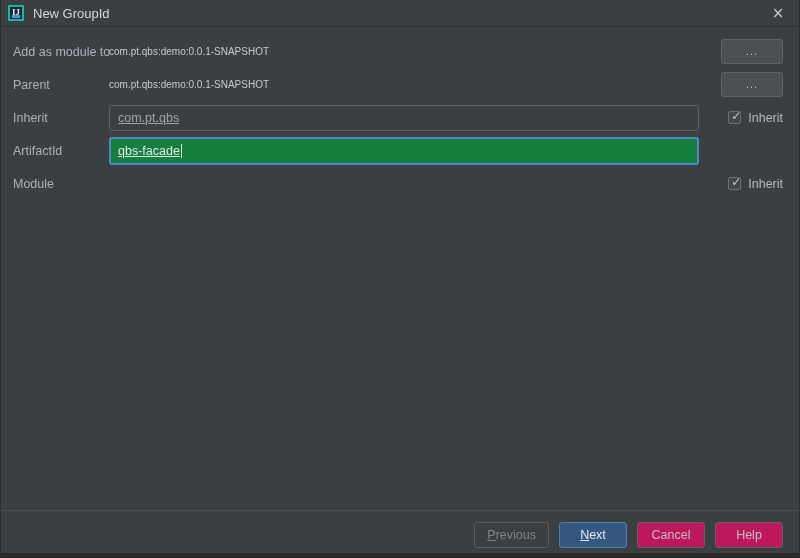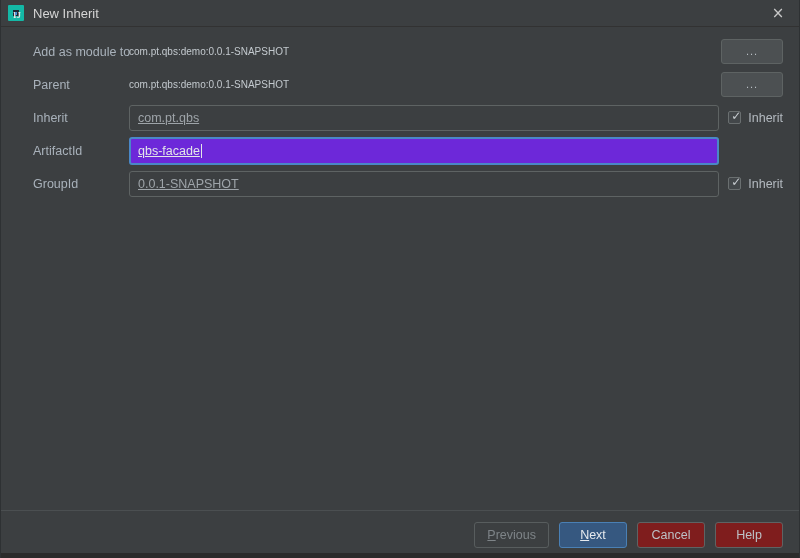--- a/index.html
+++ b/index.html
@@ -30,21 +30,21 @@
     align-items: center;
     padding: 0 0 0 7px;
     box-sizing: border-box;
     position: relative;
   }
   .ij-icon {
     width: 16px;
     height: 16px;
     flex: 0 0 16px;
     background: #1b2733;
-    border: 5px solid #14b8a6;
+    border: 2px solid #14b8a6;
     box-sizing: border-box;
     position: relative;
     border-radius: 1px;
   }
   .ij-icon .letters {
     position: absolute;
     top: 1px;
     left: 0;
     right: 0;
     text-align: center;
@@ -81,21 +81,20 @@
     font-size: 15px;
     color: #c8c8c8;
     font-family: "DejaVu Sans", sans-serif;
     line-height: 1;
   }
 
   
   .form {
     position: relative;
     padding-top: 8px;
-    margin-left: 20px;
   }
   .row {
     position: relative;
     height: 33px;
     display: flex;
     align-items: center;
   }
   .label {
     width: 108px;
     flex: 0 0 108px;
@@ -139,21 +138,21 @@
     padding: 0 0 0 8px;
     font-size: 12.5px;
     color: #9ea4a9;
     width: 590px;
     flex: 0 0 590px;
     position: relative;
     text-decoration: underline;
   }
   .field.focused {
     border: 2px solid #4a88c7;
-    background: #6d28d9;
+    background: #15803d;
     color: #e3e6e8;
     height: 28px;
     padding-left: 7px;
   }
   .caret {
     display: inline-block;
     width: 1px;
     height: 14px;
     background: #e3e6e8;
     margin-left: 1px;
@@ -211,21 +210,21 @@
     left: 0;
     right: 0;
     bottom: 0;
     height: 5px;
     background: #2b2b2b;
   }
   .btn {
     min-width: 68px;
     height: 26px;
     padding: 0 12px;
-    background: #7f1d1d;
+    background: #be185d;
     border: 1px solid #5e6363;
     border-radius: 3px;
     box-sizing: border-box;
     display: flex;
     align-items: center;
     justify-content: center;
     font-size: 12.5px;
     color: #bcc1c6;
     white-space: nowrap;
   }
@@ -244,21 +243,21 @@
 </head>
 <body>
 
 <div id="dialog">
 
   <div class="titlebar">
     <div class="ij-icon">
       <div class="letters">IJ</div>
       <div class="bar"></div>
     </div>
-    <div class="title-text">New Inherit</div>
+    <div class="title-text">New GroupId</div>
     <div class="close-btn">×</div>
   </div>
 
   <div class="form">
 
     <div class="row">
       <div class="label">Add as module to</div>
       <div class="static-value">com.pt.qbs:demo:0.0.1-SNAPSHOT</div>
       <div class="browse-btn">...</div>
     </div>
@@ -284,24 +283,21 @@
 
     <div class="row">
       <div class="label">ArtifactId</div>
       <div class="field focused">
         <span>qbs-facade</span>
           <span class="caret"></span>
       </div>
     </div>
 
     <div class="row">
-      <div class="label">GroupId</div>
-      <div class="field">
-        <span>0.0.1-SNAPSHOT</span>
-      </div>
+      <div class="label">Module</div>
       <div class="inherit">
         <span class="checkbox">
           <span class="tick">✓</span>
         </span>
         <span class="inherit-label">Inherit</span>
       </div>
     </div>
 
   </div>
 

